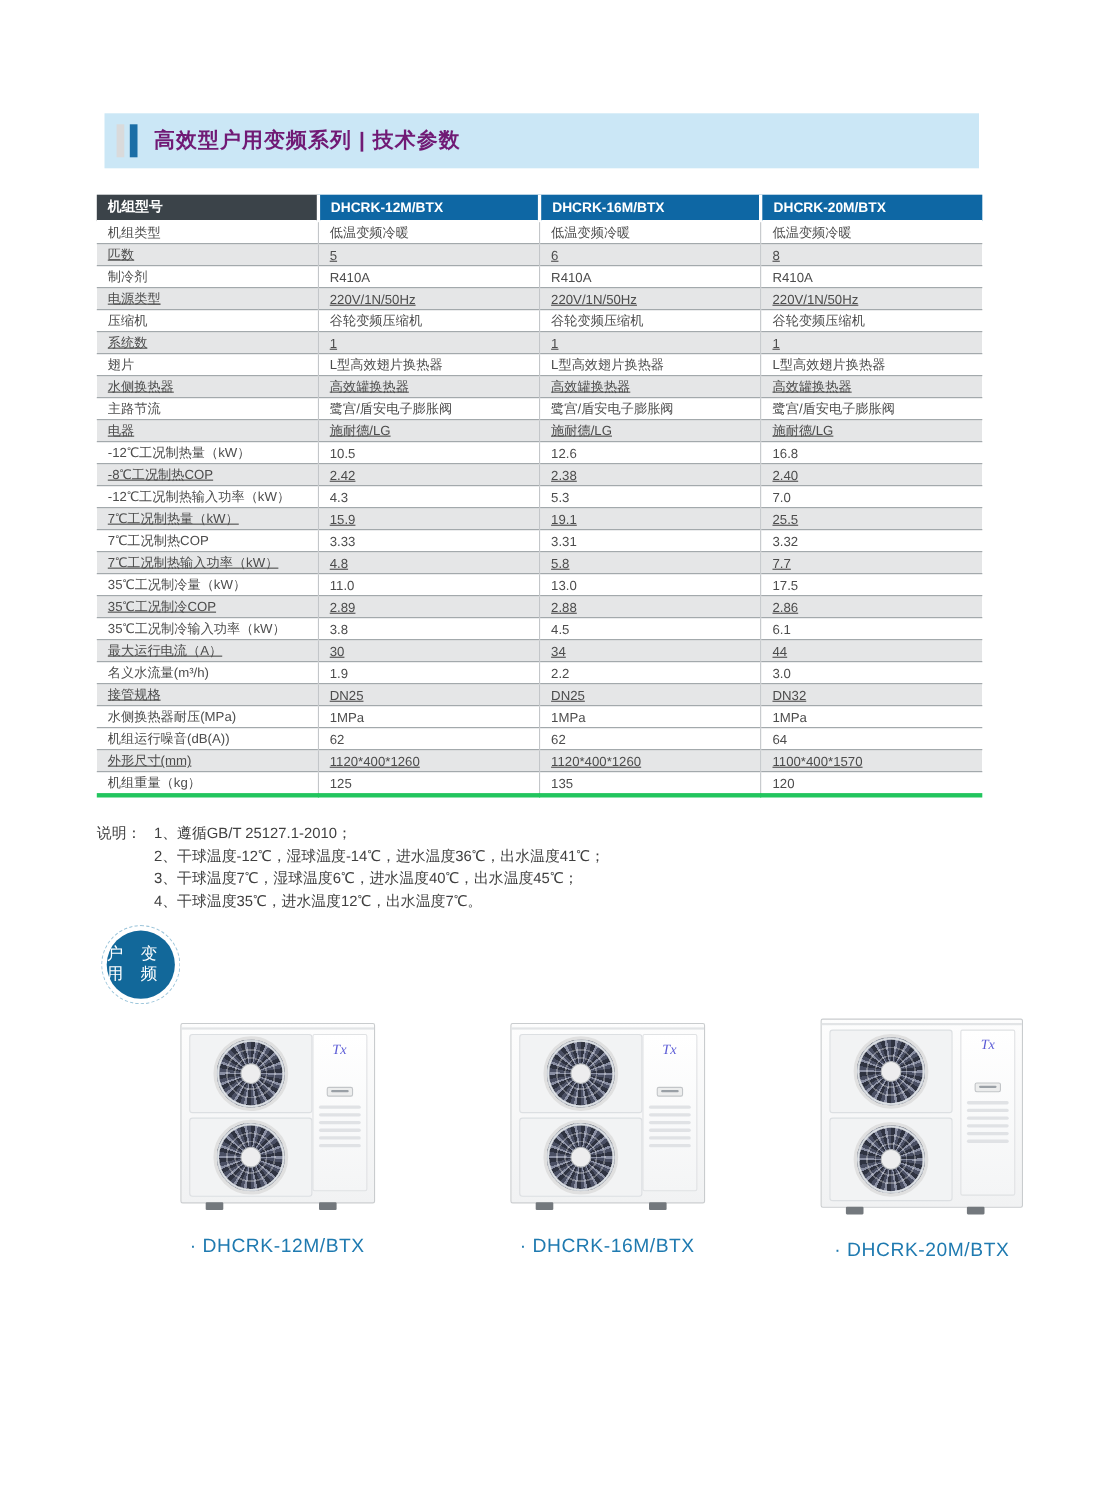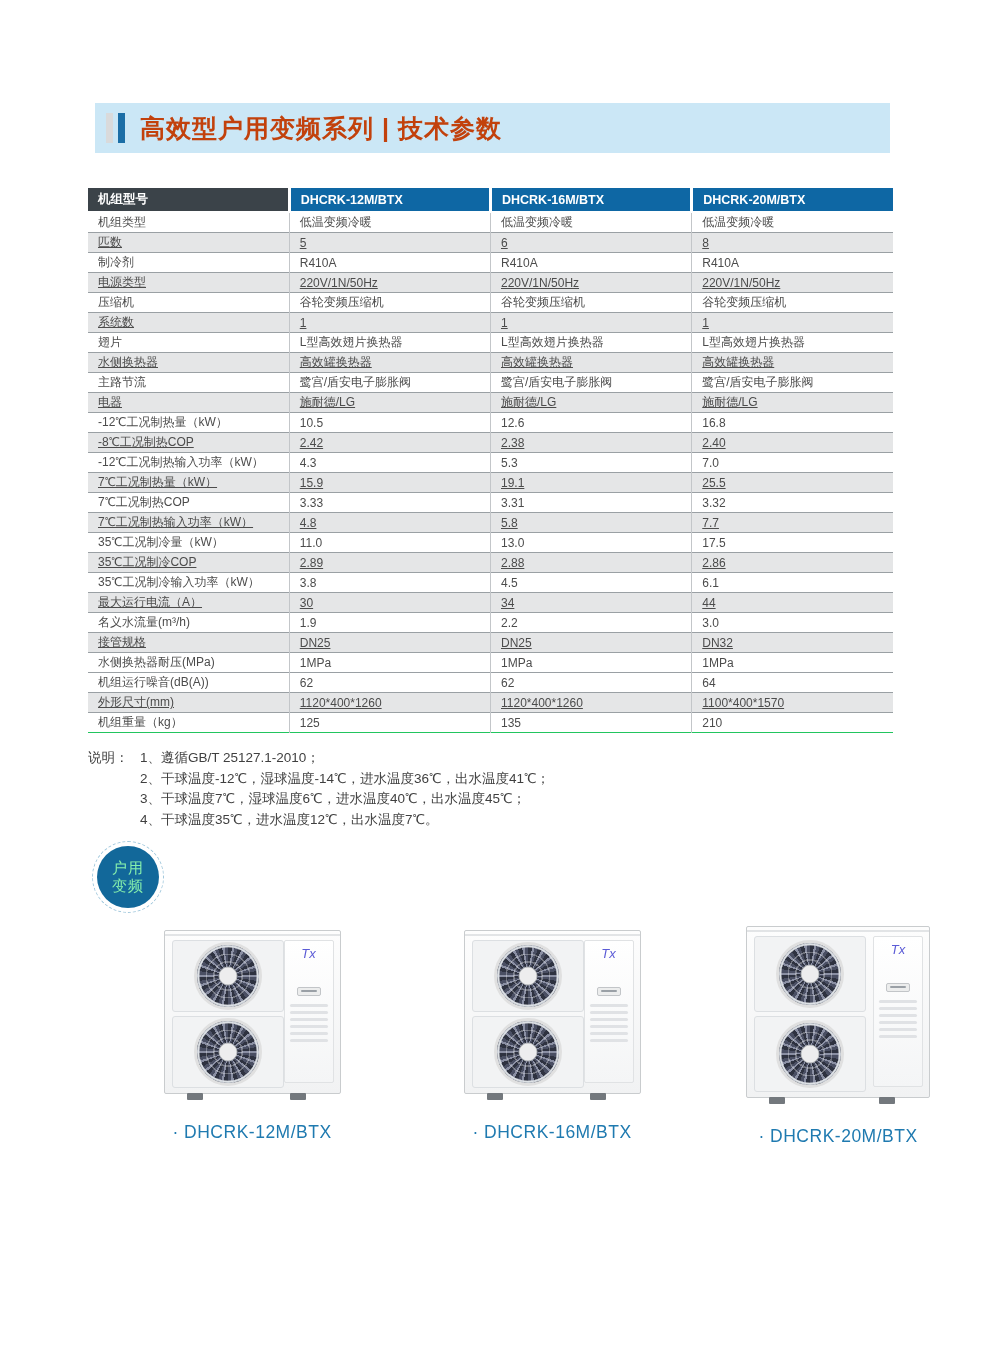--- a/index.html
+++ b/index.html
@@ -5,45 +5,45 @@
   html,body{margin:0;padding:0;background:#ffffff;}
   .page{position:relative;width:1000px;height:1362px;background:#fff;overflow:hidden;
         font-family:"Liberation Sans", sans-serif;}
 
   
   .title-bar{position:absolute;left:95px;top:103px;width:795px;height:50px;
              background:#cbe7f6;display:flex;align-items:center;}
   .bar{width:7px;height:30px;}
   .bar-gray{background:#d9dadb;margin-left:11px;}
   .bar-blue{background:#1b6ea6;margin-left:5px;}
-  .title{margin-left:15px;font-size:25px;font-weight:bold;color:#c2410c;letter-spacing:1px;text-align:right;}
-
-  
-  table.spec{position:absolute;left:88px;top:188px;width:805px;border-collapse:collapse;
+  .title{margin-left:15px;font-size:19px;font-weight:bold;color:#701a75;letter-spacing:1px;text-align:right;}
+
+  
+  table.spec{position:absolute;left:88px;top:177px;width:805px;border-collapse:collapse;
              font-size:12px;color:#4c4c4c;table-layout:fixed;
-             border-bottom:1px solid #22c55e;}
+             border-bottom:4px solid #22c55e;}
   table.spec col{width:25%;}
   table.spec th{height:23px;text-align:left;padding:0 0 0 10px;font-weight:bold;font-size:12.5px;}
   th.label-h{background:#3b4349;color:#fff;}
   th.model-h{background:#0e67a4;color:#fff;border-left:3px solid #fff;}
   table.spec td{height:19px;padding:0 0 0 10px;border-top:1px solid #9aa0a4;
                 white-space:nowrap;overflow:hidden;}
   table.spec td + td{border-left:1px solid #c3c6c9;}
   table.spec tr.alt{background:#e5e6e7;text-decoration:underline;}
   table.spec thead th{border-bottom:2px solid #ffffff;}
 
   
   .notes{position:absolute;left:88px;top:748px;display:flex;font-size:13.5px;
          color:#3f3f3f;line-height:20.5px;}
   .notes-label{width:52px;}
   .note-line{white-space:nowrap;}
 
   
   .badge{position:absolute;left:97px;top:846px;width:62px;height:62px;border-radius:50%;
-         background:#12689a;color:#86efac;display:flex;flex-direction:column;align-items:center;
+         background:#12689a;color:#ffffff;display:flex;flex-direction:row;align-items:center;
          justify-content:center;font-size:15px;line-height:18px;letter-spacing:1px;}
   .badge::after{content:"";position:absolute;inset:-5px;border:1.6px dashed #9ec6db;border-radius:50%;}
 
   
   .product-card{position:absolute;width:200px;text-align:center;}
   .card-1{left:152px;top:930px;}
   .card-2{left:452px;top:930px;}
   .card-3{left:738px;top:926px;}
   .unit{position:relative;width:175px;height:162px;margin:0 auto;
         background:linear-gradient(#fdfdfd,#f1f2f3);border:1px solid #c9ccce;border-radius:2px;}
@@ -55,21 +55,21 @@
   .card-3 .fan-panel{height:74px;}
   .fan{position:relative;width:62px;height:62px;border-radius:50%;
        background:repeating-conic-gradient(#2e3240 0deg 8deg,#8a8fa3 8deg 13deg,#4a4f63 13deg 20deg);
        border:3px solid #e0e0e0;box-shadow:inset 0 0 0 2px #cfd4da;}
   .fan::after{content:"";position:absolute;inset:0;border-radius:50%;
        background:repeating-radial-gradient(circle,transparent 0 6px,rgba(255,255,255,.30) 6px 7.5px);}
   .hub{position:absolute;left:50%;top:50%;transform:translate(-50%,-50%);width:17px;height:17px;
        border-radius:50%;background:#ededee;border:1px solid #b9bcbf;z-index:1;}
   .side{position:absolute;right:6px;top:9px;bottom:10px;width:48px;
         background:linear-gradient(#ffffff,#f4f5f6);border:1px solid #e0e2e4;border-radius:2px;}
-  .logo{margin-top:5px;text-align:center;font-family:Liberation Sans, sans-serif;font-style:italic;
+  .logo{margin-top:5px;text-align:center;font-family:Liberation Serif, serif;font-style:italic;
         font-size:13px;color:#5b5bd6;}
   .handle{position:relative;width:22px;height:7px;margin:26px auto 8px;background:#eceded;
           border:1px solid #c2c5c8;border-radius:2px;}
   .handle::after{content:"";position:absolute;left:3px;top:2px;right:3px;height:2px;
           background:#9aa0a6;border-radius:1px;}
   .vents{margin:8px 5px 0;}
   .vent{height:3px;background:#e0e2e5;border-radius:2px;margin-bottom:4px;}
   .foot{position:absolute;bottom:-7px;width:16px;height:7px;background:#73787d;border-radius:1px;}
   .foot-l{left:22px;} .foot-r{right:34px;}
   .p-label{margin-top:28px;font-size:17.5px;color:#1f7ab0;letter-spacing:0.5px;white-space:nowrap;}
@@ -248,21 +248,21 @@
         <tr class="alt">
           <td>外形尺寸(mm)</td>
           <td>1120*400*1260</td>
           <td>1120*400*1260</td>
           <td>1100*400*1570</td>
         </tr>
         <tr>
           <td>机组重量（kg）</td>
           <td>125</td>
           <td>135</td>
-          <td>210</td>
+          <td>120</td>
         </tr>
       </tbody>
   </table>
 
   <div class="notes">
     <div class="notes-label">说明：</div>
     <div>
       <div class="note-line">1、遵循GB/T 25127.1-2010；</div>
       <div class="note-line">2、干球温度-12℃，湿球温度-14℃，进水温度36℃，出水温度41℃；</div>
       <div class="note-line">3、干球温度7℃，湿球温度6℃，进水温度40℃，出水温度45℃；</div>

